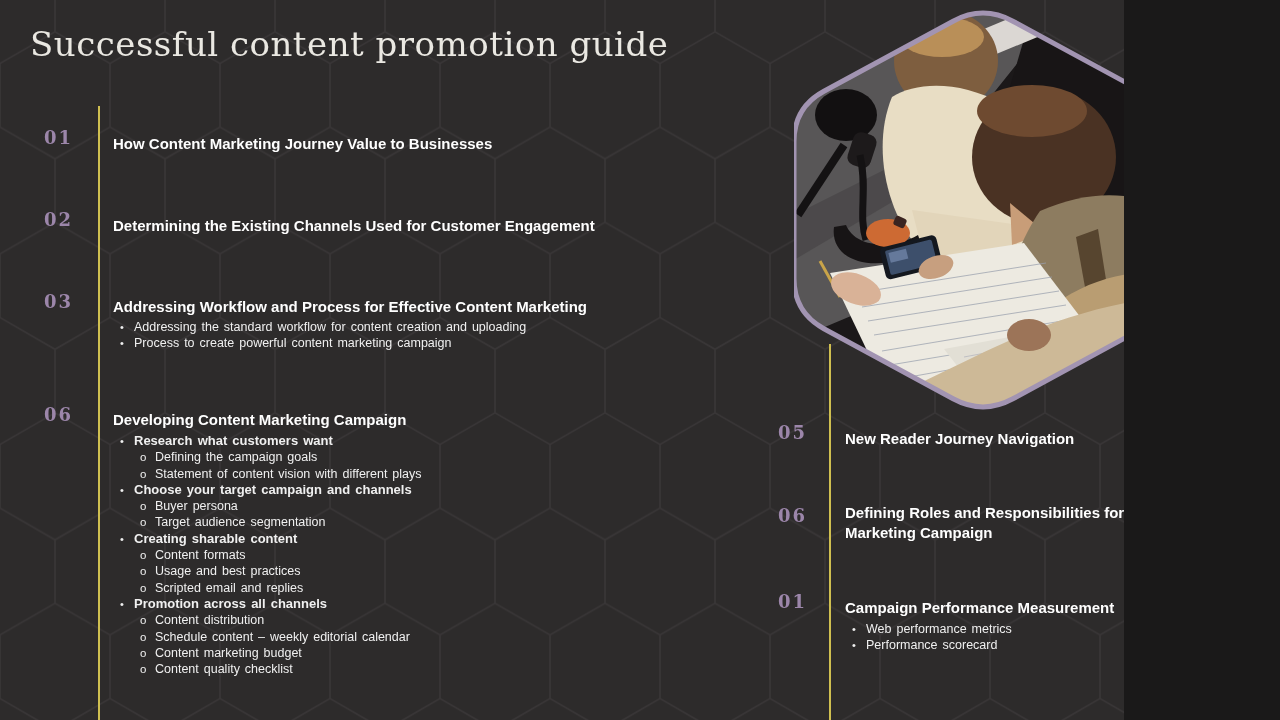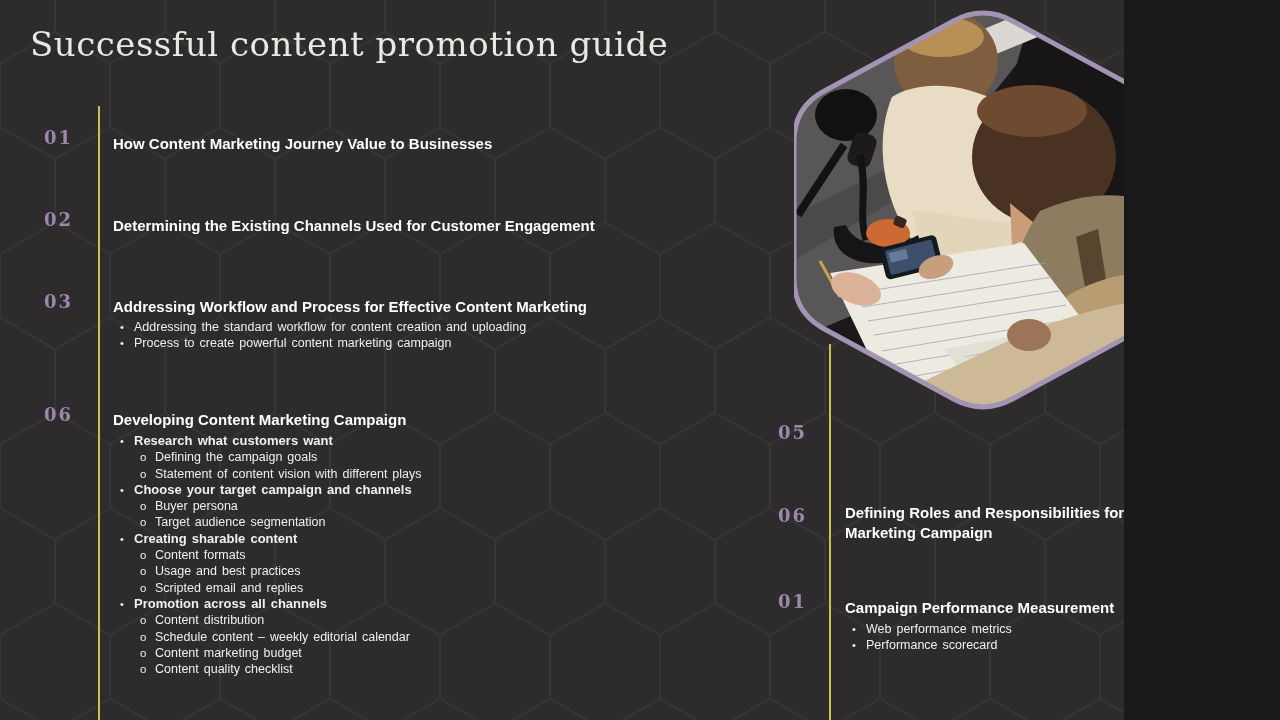--- a/index.html
+++ b/index.html
@@ -123,20 +123,21 @@
         <span class="g">o</span>
         <span>Content marketing budget</span>
       </div>
     <div class="row b2">
         <span class="g">o</span>
         <span>Content quality checklist</span>
       </div>
   </div>
 
   <div class="num" style="left:778px;top:422px">05</div>
+  <div class="hd" style="left:845px;top:429px;width:320px">New Reader Journey Navigation</div>
 
   <div class="num" style="left:778px;top:505px">06</div>
   <div class="hd" style="left:845px;top:503px;width:310px">Defining Roles and Responsibilities for Marketing Campaign</div>
 
   <div class="num" style="left:778px;top:591px">01</div>
   <div class="hd" style="left:845px;top:598px;width:320px">Campaign Performance Measurement</div>
   <div class="blk" style="left:845px;top:621px;width:320px">
     <div class="row b1">
         <span class="g">•</span>
         <span>Web performance metrics</span>

